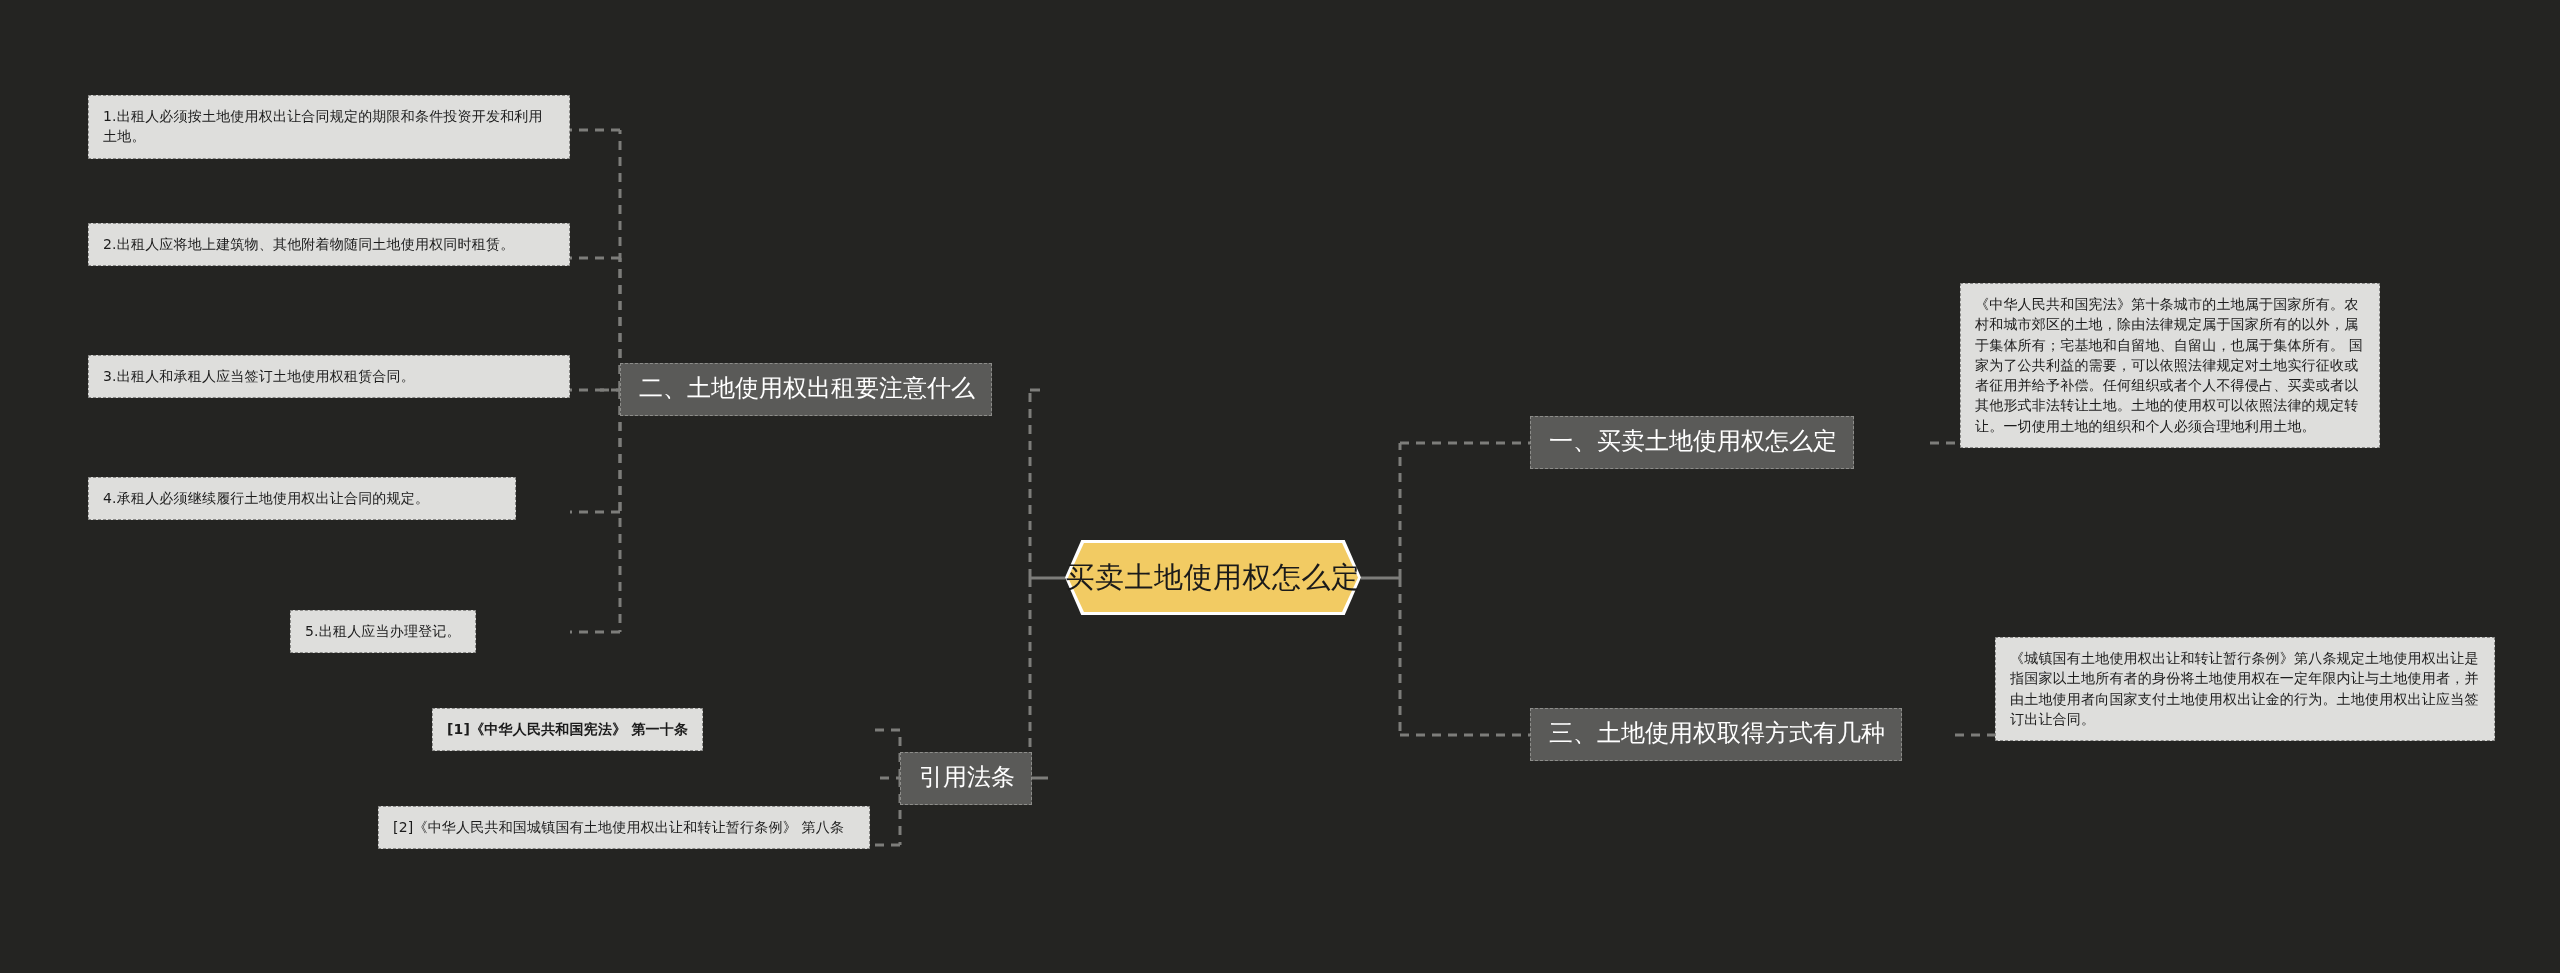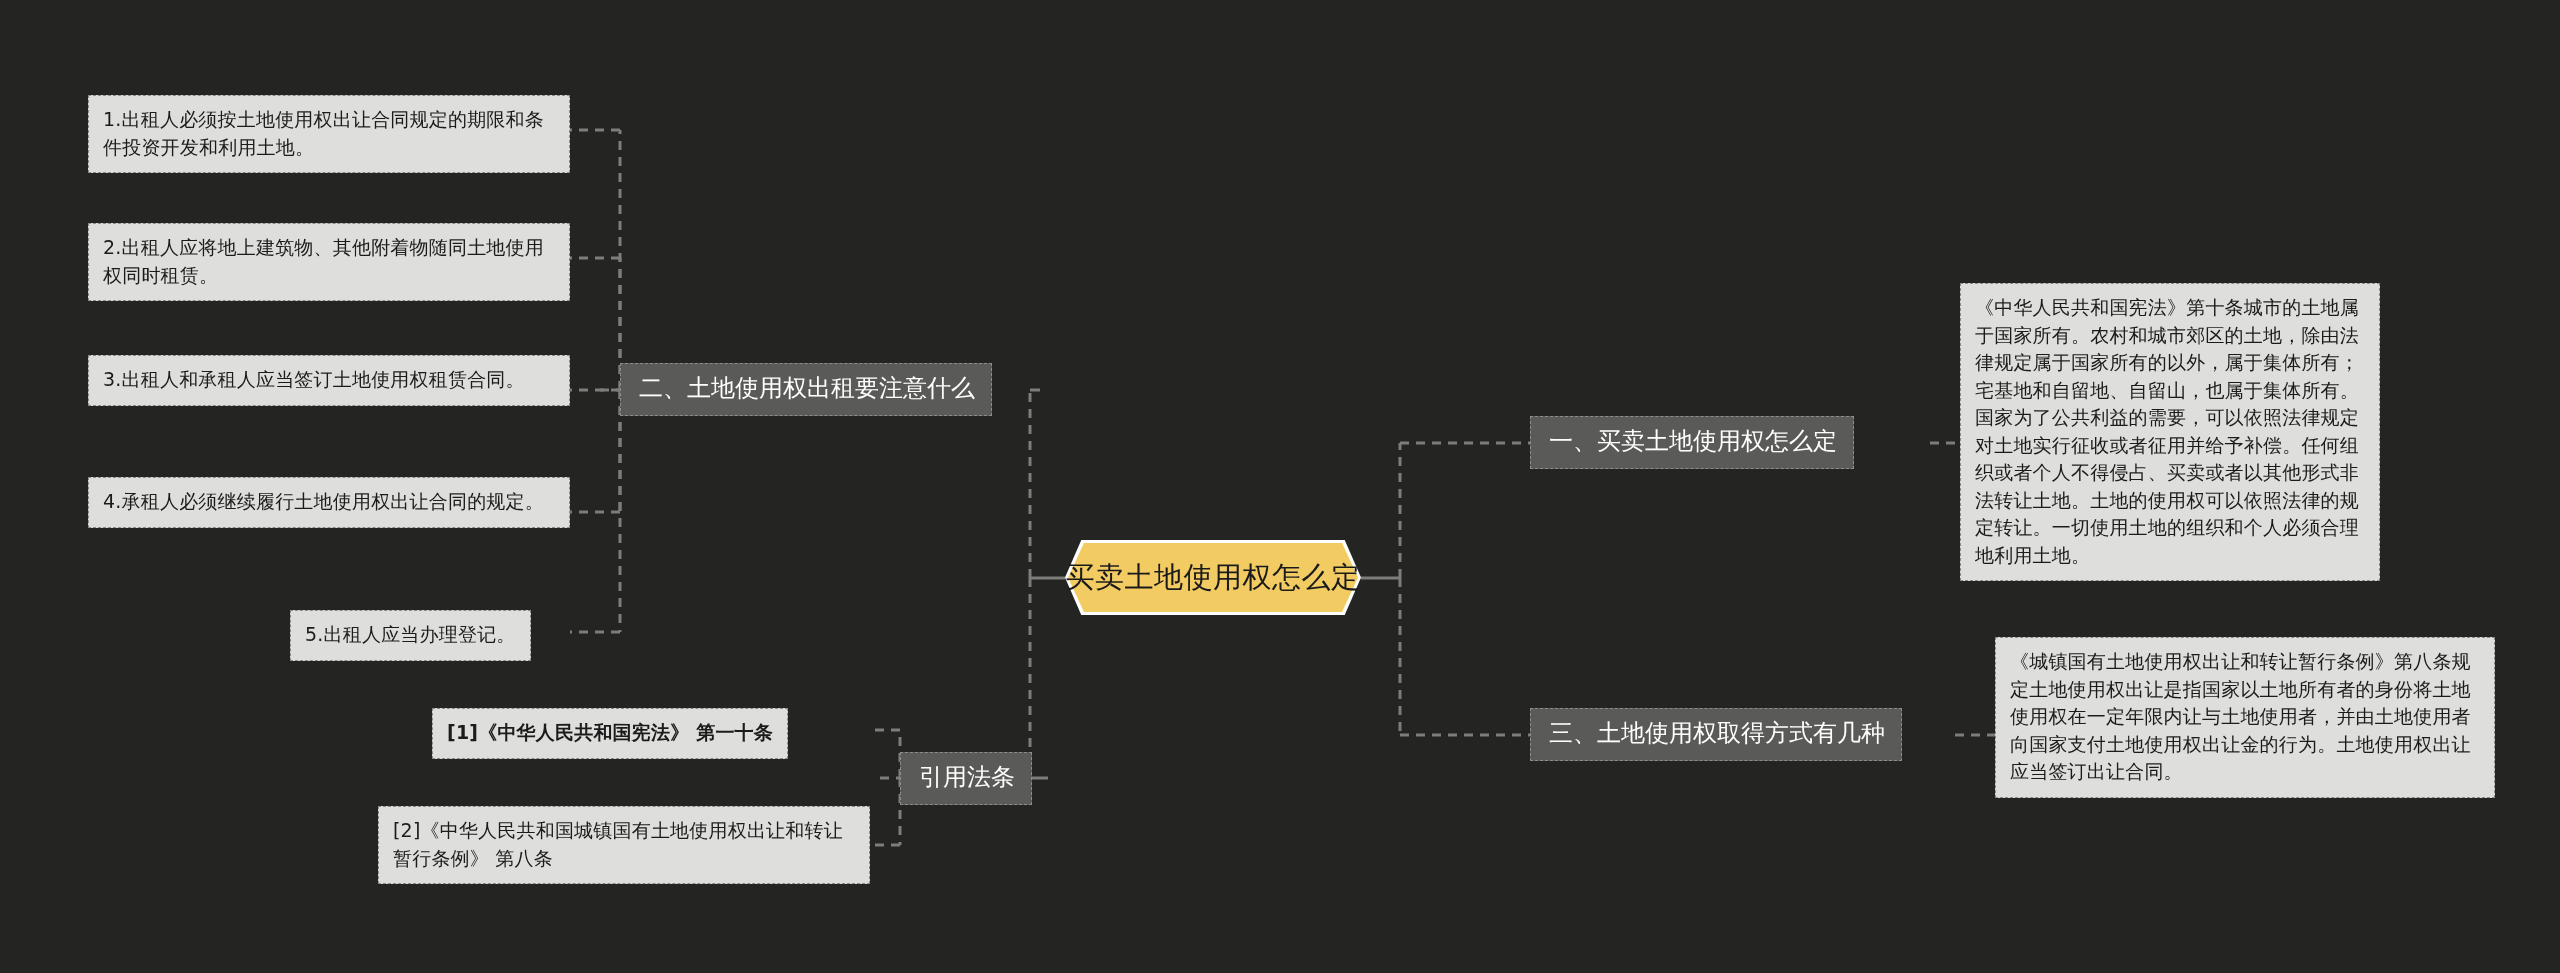--- a/index.html
+++ b/index.html
@@ -26,21 +26,21 @@
     position: absolute;
     display: flex;
     align-items: center;
   }
   
   .leaf {
     background: #dededc;
     color: #1b1b1b;
     border: 1px dashed #8a8a88;
     padding: 10px 14px 11px 14px;
-    font-size: 19px;
+    font-size: 14px;
     line-height: 1.45;
     letter-spacing: 0.2px;
     text-align: left;
     word-break: break-all;
   }
   
   .branch {
     background: #5a5a58;
     color: #ffffff;
     border: 1px dashed #8d8d8a;
@@ -145,21 +145,21 @@
 
   <div class="node" style="left:88px; top:223px; width:482px;justify-content:flex-end;">
     <div class="leaf" style="width:482px;">2.出租人应将地上建筑物、其他附着物随同土地使用权同时租赁。</div>
   </div>
 
   <div class="node" style="left:88px; top:355px; width:482px;">
     <div class="leaf" style="width:482px;">3.出租人和承租人应当签订土地使用权租赁合同。</div>
   </div>
 
   <div class="node" style="left:88px; top:477px; width:482px;">
-    <div class="leaf" style="width:482px;">4.承租人必须继续履行土地使用权出让合同的规定。</div>
+    <div class="leaf" style="width:428px;">4.承租人必须继续履行土地使用权出让合同的规定。</div>
   </div>
 
   <div class="node" style="left:290px; top:610px;border-radius:6px;">
     <div class="leaf">5.出租人应当办理登记。</div>
   </div>
 
   <div class="node" style="left:900px; top:752px;">
     <div class="branch">引用法条</div>
   </div>
 

